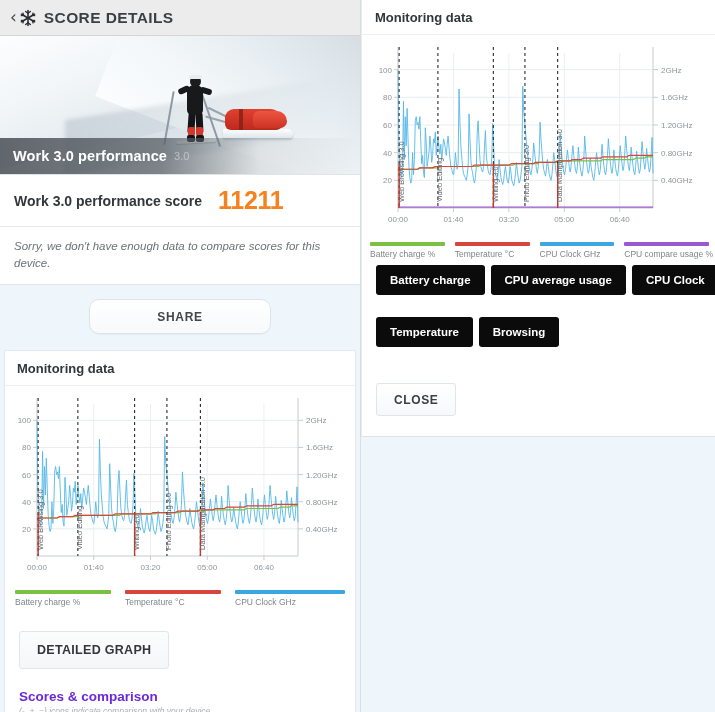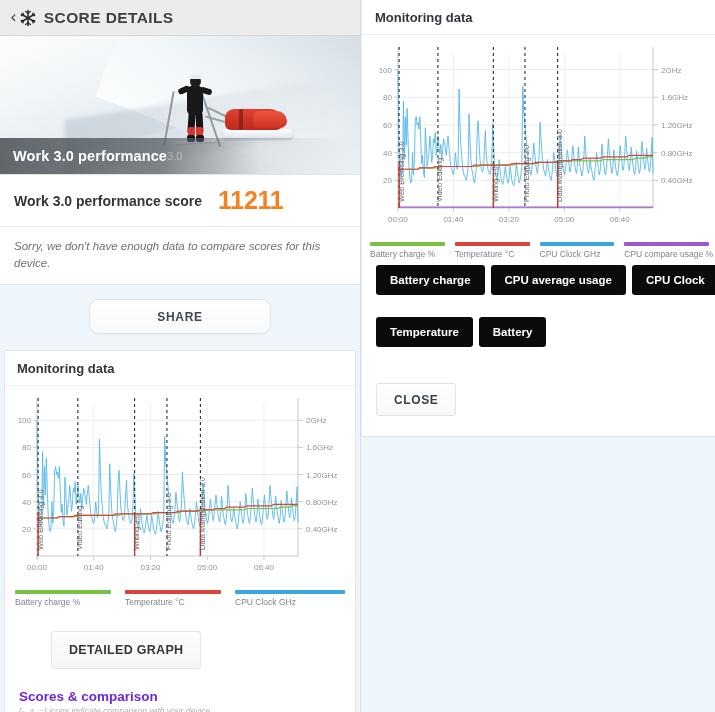--- a/index.html
+++ b/index.html
@@ -94,21 +94,21 @@
     box-shadow:0 2px 2px rgba(140,152,162,.45);}
   .tow1{position:absolute;left:-16px;top:4px;width:24px;height:2px;background:#9aa5ad;transform:rotate(26deg);}
   .tow2{position:absolute;left:-18px;top:11px;width:26px;height:2px;background:#9aa5ad;transform:rotate(16deg);}
 
   .hero-band{
     position:absolute;left:0;bottom:0;width:100%;height:36px;
     background:linear-gradient(90deg,rgba(72,78,84,.85) 0%,rgba(92,99,105,.78) 45%,rgba(120,128,134,.18) 72%,rgba(140,148,154,0) 100%);
     display:flex;align-items:center;padding-left:13px;box-sizing:border-box;
   }
   .hero-band-title{color:#fff;font-size:14.5px;font-weight:bold;letter-spacing:.1px;}
-  .hero-band-wm{color:rgba(255,255,255,.42);font-size:11px;font-weight:normal;}
+  .hero-band-wm{color:rgba(255,255,255,.42);font-size:11px;font-weight:normal;margin-left:7px;}
 
   .score-row{
     background:#fff;height:52px;display:flex;align-items:center;
     padding:0 14px;box-sizing:border-box;border-bottom:1px solid #e6e9ec;
   }
   .score-label{font-size:14px;font-weight:bold;color:#33373b;}
   .score-value{font-size:25px;font-weight:bold;color:#f5821f;margin-left:16px;letter-spacing:-.3px;}
   .note{
     background:#fff;padding:11px 14px 13px 14px;
     font-size:11.5px;font-style:italic;color:#6c7276;line-height:1.45;
@@ -135,21 +135,21 @@
   .sec-sub{font-size:8.5px;font-style:italic;color:#a9b0b6;}
 
   
   .chart{position:relative;}
   .chart svg{display:block;}
   .legend{display:flex;padding:4px 10px 10px 10px;}
   .legend-item{flex:1;min-width:0;}
   .legend-bar{height:4px;border-radius:1px;}
   .legend-text{font-size:8.5px;color:#7d858b;margin-top:3px;white-space:nowrap;}
 
-  .detail-wrap{padding:14px 0 12px 14px;margin-left:32px;}
+  .detail-wrap{padding:14px 0 12px 14px;}
   .detail-btn{
     display:inline-flex;align-items:center;justify-content:center;
     height:36px;padding:0 17px;background:linear-gradient(#fcfdfd,#f4f6f8);
     border:1px solid #e2e6ea;border-radius:3px;
     font-size:12.5px;font-weight:bold;letter-spacing:.3px;color:#33373b;cursor:pointer;
   }
 
   
   .right{width:354px;height:712px;background:#eef5fb;position:relative;}
   .right-card{
@@ -436,21 +436,21 @@
 
 
       <div class="btn-rows">
         <div class="btn-row">
           <button class="blk-btn">Battery charge</button>
           <button class="blk-btn">CPU average usage</button>
           <button class="blk-btn">CPU Clock</button>
         </div>
         <div class="btn-row">
           <button class="blk-btn">Temperature</button>
-          <button class="blk-btn">Battery</button>
+          <button class="blk-btn">Browsing</button>
         </div>
       </div>
 
       <div class="close-wrap">
         <button class="close-btn">CLOSE</button>
       </div>
     </div>
   </div>
 </div>
 

